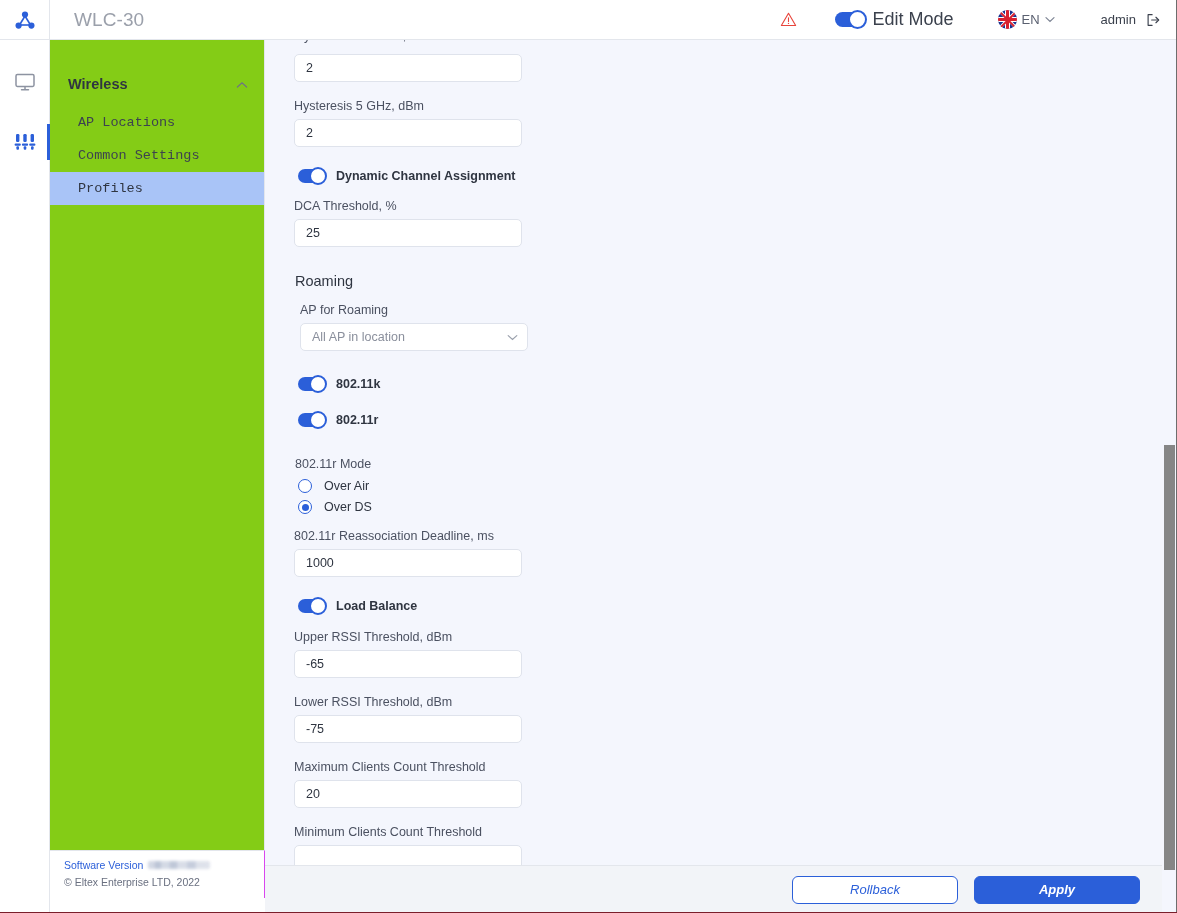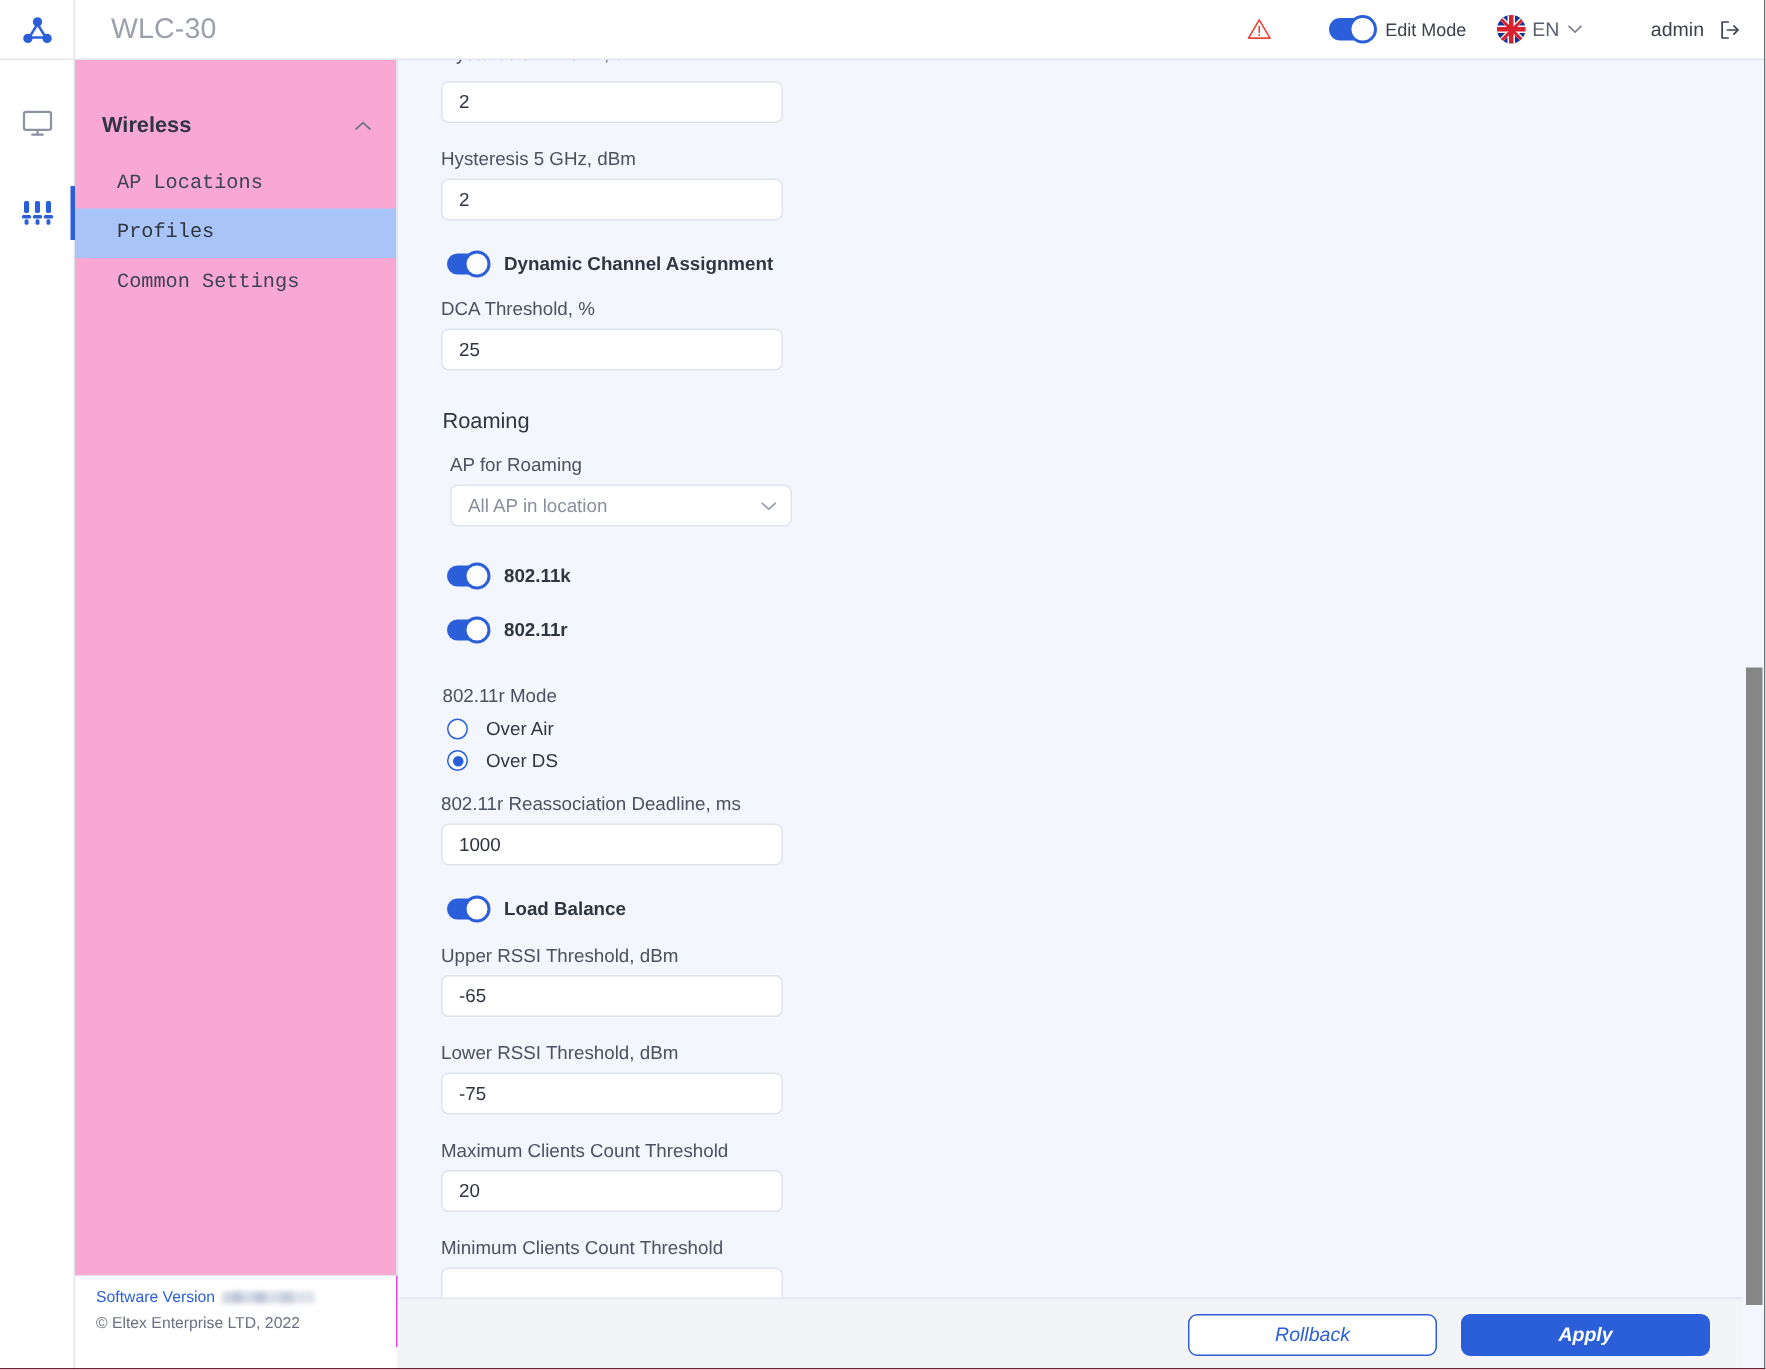--- a/index.html
+++ b/index.html
@@ -29,21 +29,21 @@
     margin-left: 24px;
     font-size: 19px; color: #9ba0ab; letter-spacing: .1px;
   }
   .header-right {
     margin-left: auto; display: flex; align-items: center; height: 100%;
     padding-right: 16px; gap: 0;
   }
   .warn-icon { margin-right: 38px; display: flex; align-items: center; }
   .edit-mode {
     display: flex; align-items: center; gap: 7px;
-    font-size: 12px; color: #3b414d; margin-right: 20px;
+    font-size: 18px; color: #3b414d; margin-right: 44px;
   }
   .lang {
     display: flex; align-items: center; gap: 5px;
     font-size: 13px; color: #5a6070; margin-right: 46px; cursor: pointer;
   }
   .flag { width: 19px; height: 19px; border-radius: 50%; position: relative; overflow: hidden; background: #16308f; }
   .flag .fd { position: absolute; background: #fff; }
   .flag .r { position: absolute; background: #d8202f; }
   .user-box { display: flex; align-items: center; gap: 9px; font-size: 13px; color: #3b414d; }
 
@@ -68,21 +68,21 @@
     background: #ffffff; border-right: 1px solid #e3e6ec;
     display: flex; flex-direction: column; align-items: center;
     padding-top: 26px; gap: 28px;
     z-index: 20;
   }
   .rail-item { width: 50px; height: 32px; display: flex; align-items: center; justify-content: center; cursor: pointer; position: relative; }
 
   
   .sidebar {
     position: absolute; top: 40px; left: 50px; width: 215px; height: 825px;
-    background: #f9a8d4; border-right: 1px solid #e3e6ec;
+    background: #84cc16; border-right: 1px solid #e3e6ec;
     z-index: 15;
   }
   .side-head {
     display: flex; align-items: center; height: 44px;
     padding: 0 16px 0 18px; margin-top: 22px;
     font-size: 14.5px; color: #2f3541; font-weight: 600;
     cursor: pointer;
   }
   .side-head .chev { margin-left: auto; }
   .side-item {
@@ -291,25 +291,25 @@
       <span>Wireless</span>
       <span class="chev">
         <svg width="12" height="8" viewBox="0 0 12 8">
           <path d="M1.4 6 L6 1.8 L10.6 6" fill="none" stroke="#6d7483" stroke-width="1.2" stroke-linecap="round"></path>
         </svg>
       </span>
     </div>
     <div class="side-item">
       <span>AP Locations</span>
     </div>
+    <div class="side-item">
+      <span>Common Settings</span>
+    </div>
     <div class="side-item active">
       <span>Profiles</span>
-    </div>
-    <div class="side-item">
-      <span>Common Settings</span>
     </div>
   </div>
 
   <div class="main">
     <div class="content">
       <div class="form-col">
 
         <div class="cut-label">
           <span>Hysteresis 2.4 GHz, dBm</span>
         </div>

